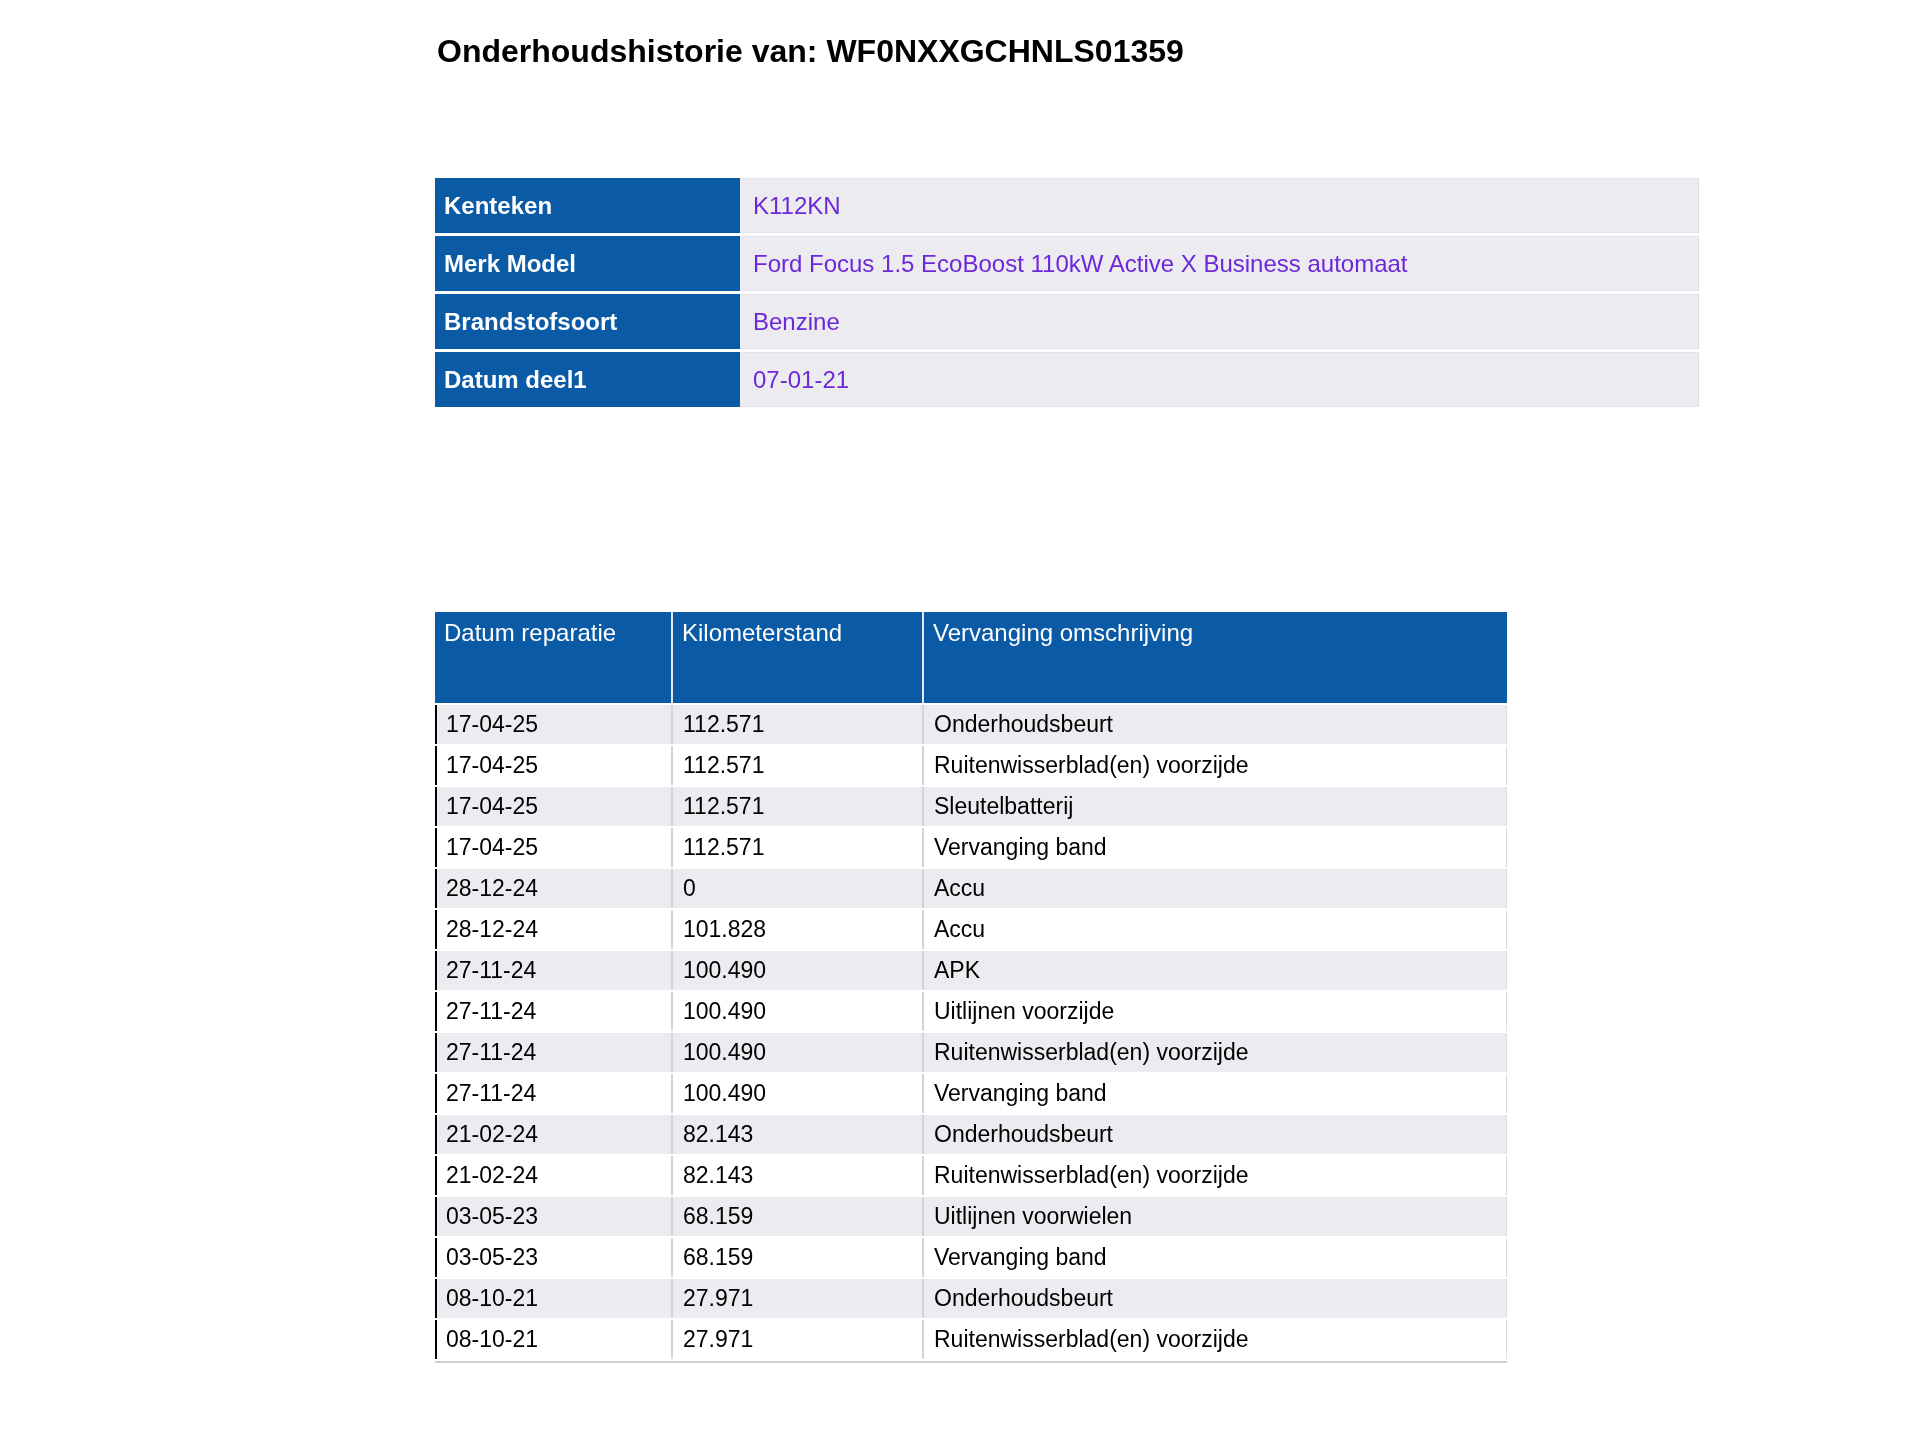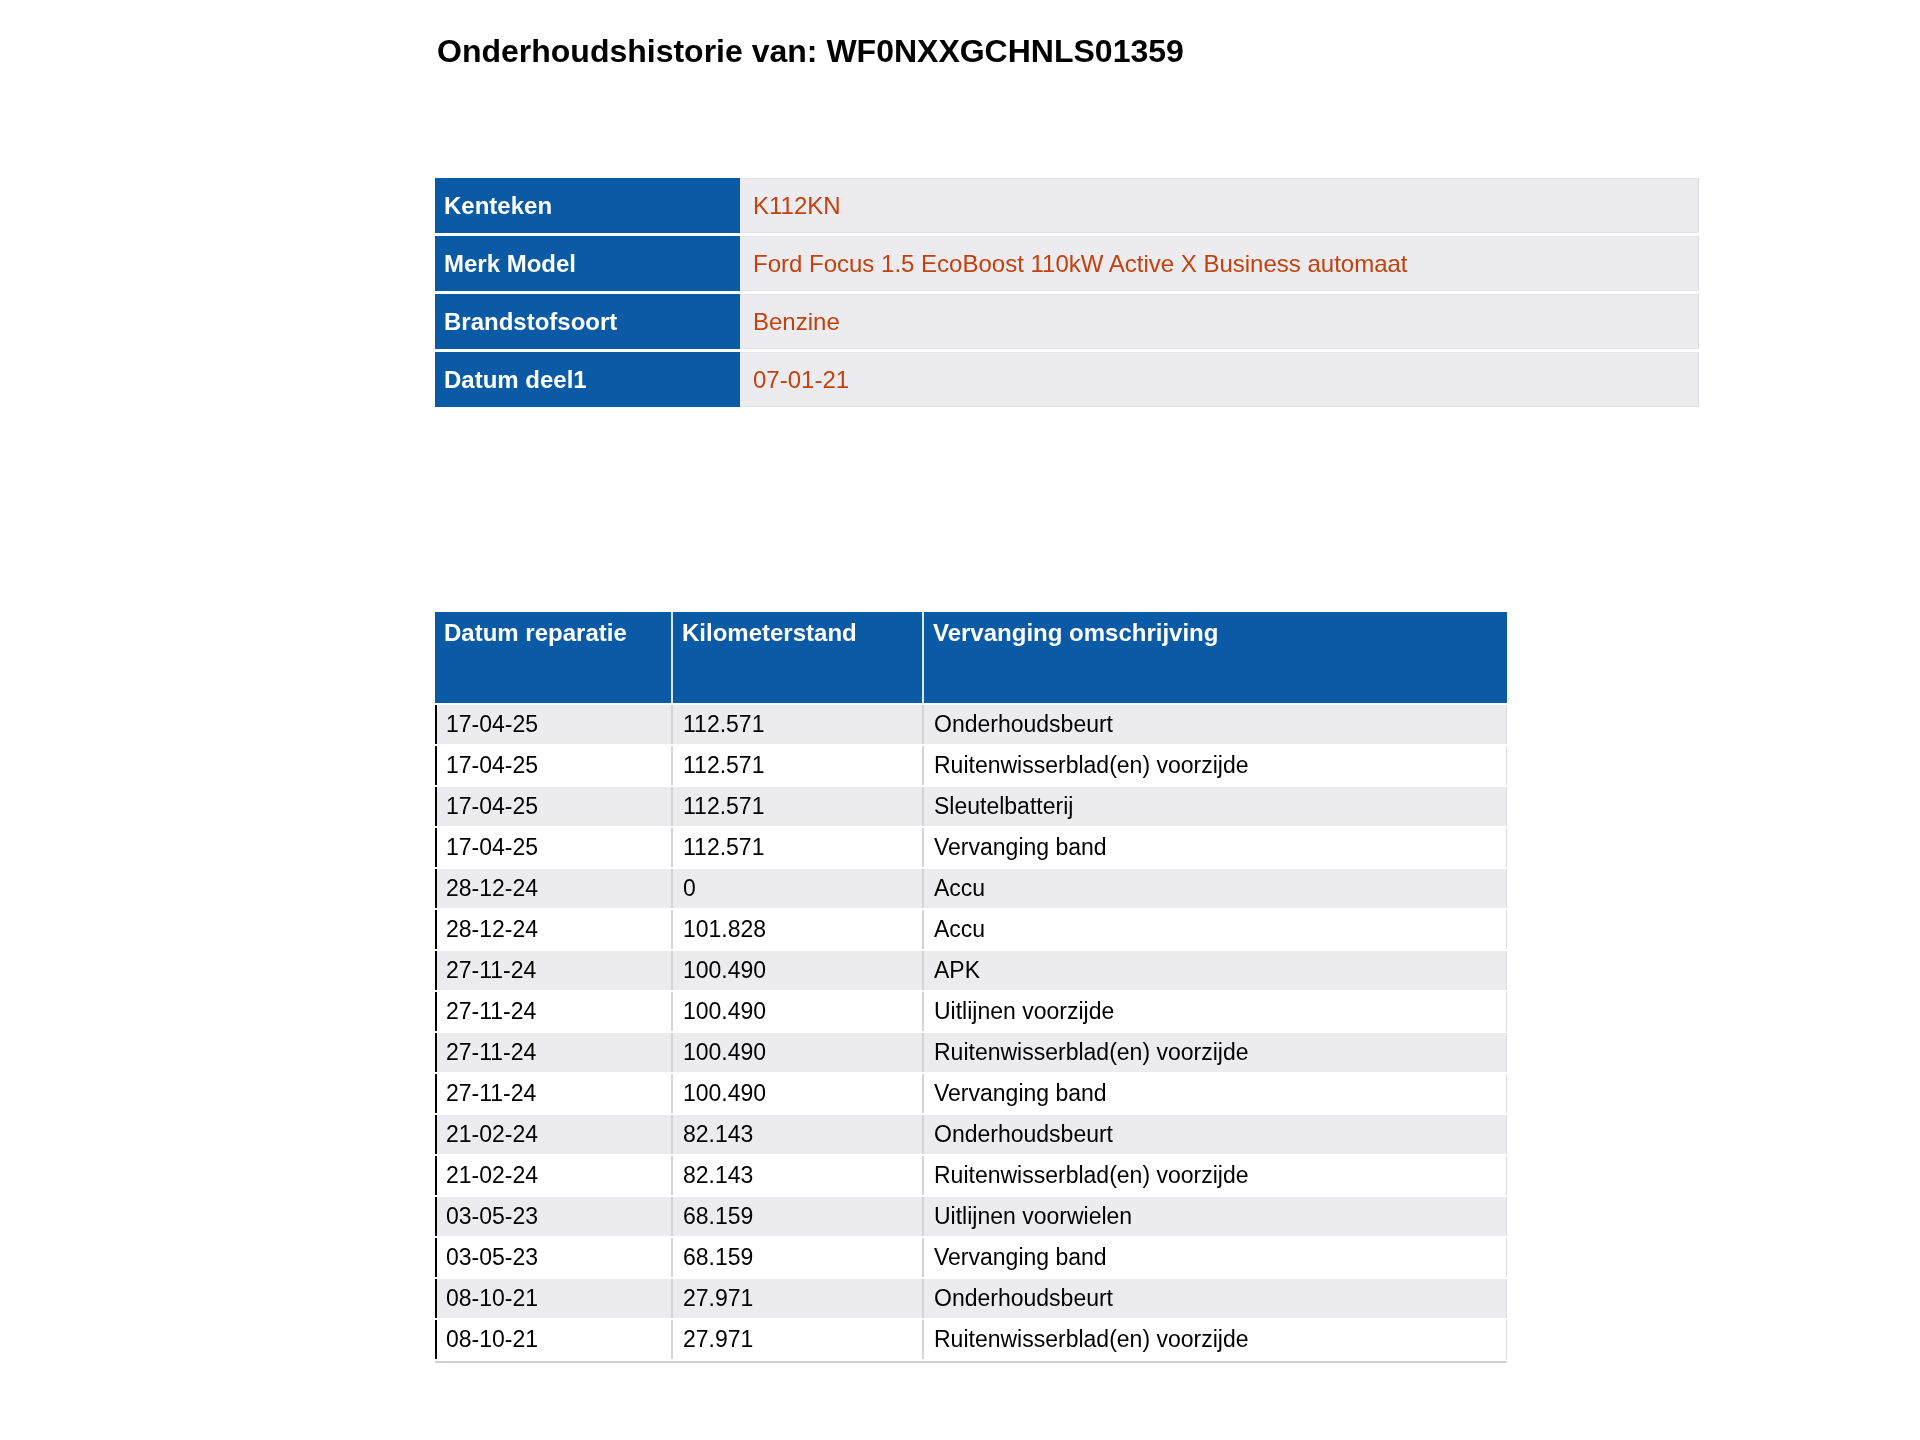--- a/index.html
+++ b/index.html
@@ -47,21 +47,21 @@
   }
   #vehicle-info td.info-label {
     width: 295px;
     background: var(--header-blue, #0b5aa6);
     color: #ffffff;
     font-weight: bold;
     padding-left: 9px;
   }
   #vehicle-info td.info-value {
     background: var(--row-alt-bg, #ececf0);
-    color: #c2410c;
+    color: #6d28d9;
     padding-left: 13px;
     border-right: 1px solid #dcdcdf;
     border-top: 1px solid #e4e4e8;
     border-bottom: 1px solid #e4e4e8;
   }
 
   
   #maintenance-wrap {
     position: absolute;
     left: 435px;
@@ -72,21 +72,21 @@
   #maintenance {
     width: 1072px;
     border-collapse: separate;
     border-spacing: 0 2px;
     table-layout: fixed;
   }
   #maintenance th {
     height: 84px;
     background: var(--header-blue, #0b5aa6);
     color: #ffffff;
-    font-weight: bold;
+    font-weight: normal;
     font-size: 24px;
     text-align: left;
     vertical-align: top;
     padding: 7px 0 0 9px;
     white-space: nowrap;
     overflow: hidden;
   }
   #maintenance th.col-km, #maintenance th.col-oms {
     border-left: 2px solid #dfe7f1;
   }

